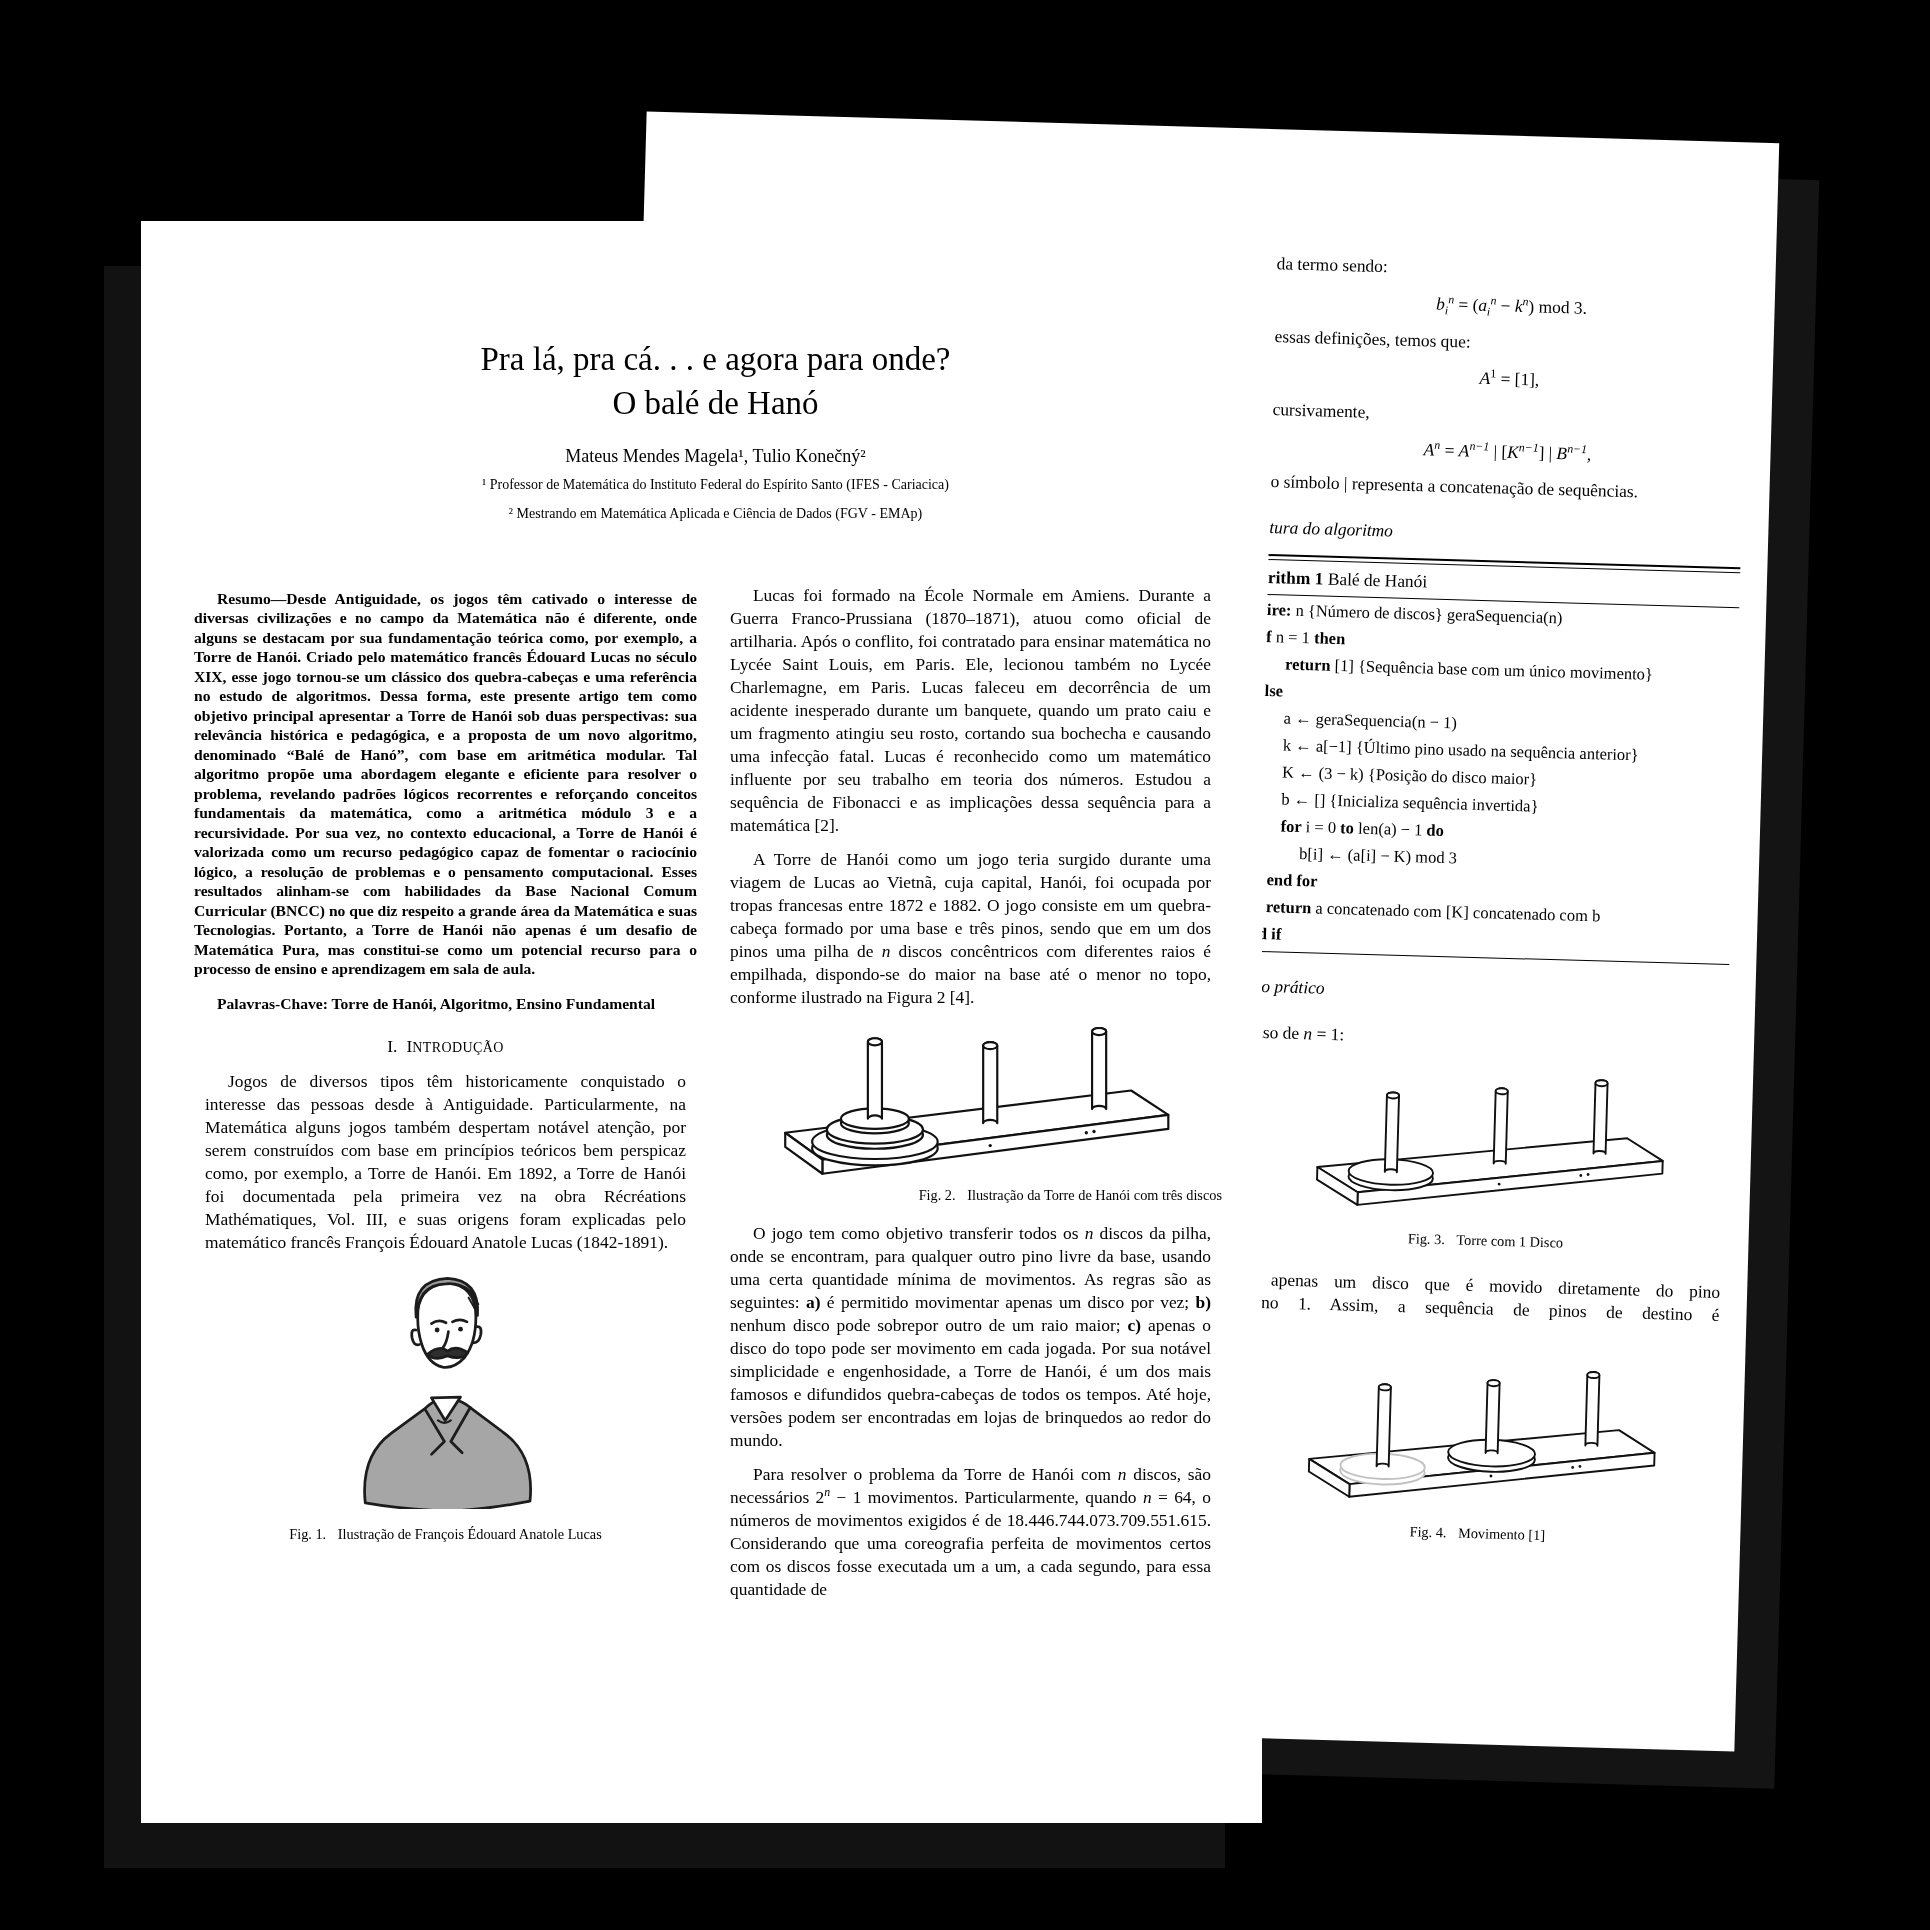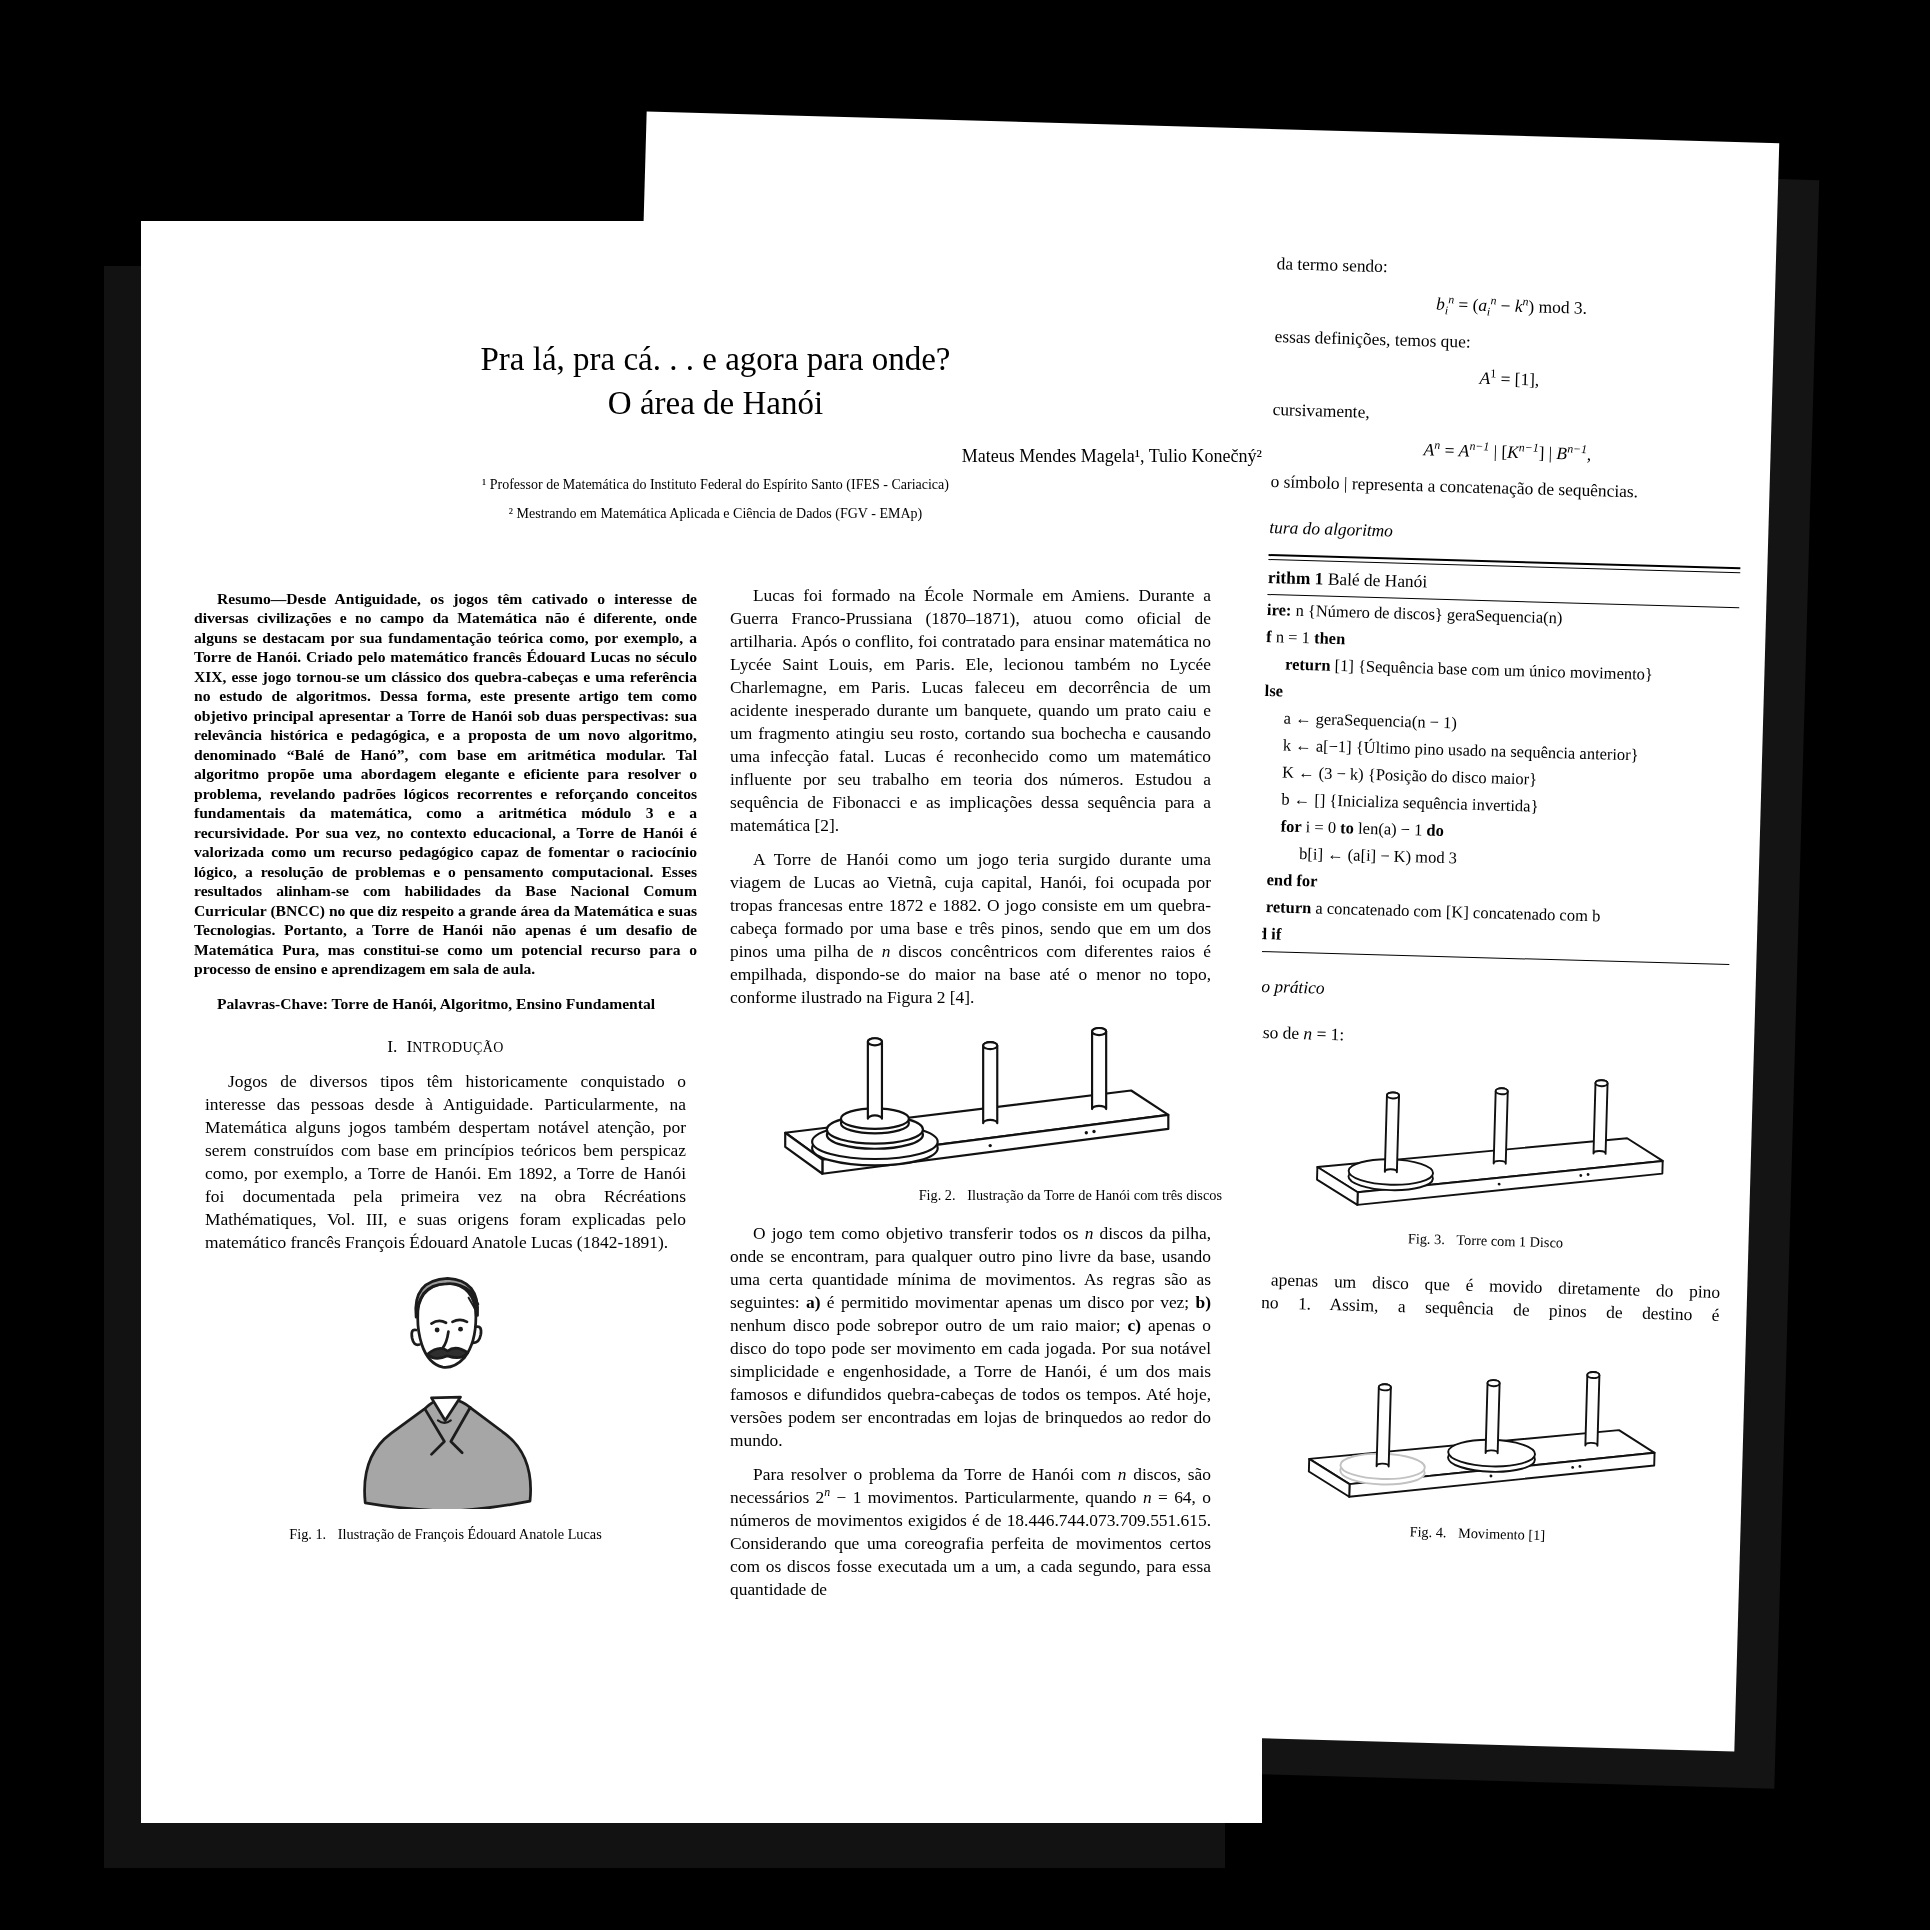--- a/index.html
+++ b/index.html
@@ -7,21 +7,21 @@
        font-family:"Liberation Serif","DejaVu Serif",serif;color:#000;}
   .page{position:absolute;background:#fff;}
   #page2{left:624px;top:127px;width:1133px;height:1609px;
          transform:rotate(1.6deg);box-shadow:41px 36px 0 #141414;z-index:1;}
   #page1{left:141px;top:221px;width:1121px;height:1602px;
          box-shadow:-37px 45px 0 #121212;z-index:2;}
 
   
   .head{position:absolute;top:0;left:0;right:0;text-align:center;padding-left:28px;}
   .title{font-size:33px;line-height:44px;margin-top:116px;}
-  .authors{font-size:18px;margin-top:21.4px;text-align:right;}
+  .authors{font-size:18px;margin-top:21.4px;}
   .affil{font-size:14px;margin-top:7.1px;line-height:21.4px;}
   .cols{position:absolute;top:352px;left:53px;display:flex;gap:22px;}
   .col{width:503px;text-align:justify;}
   .abstract,.kw{font-size:15.6px;line-height:19.5px;font-weight:bold;text-indent:23px;}
   .kw{margin-top:11.6px;}
   .lead-it{}
   .sechead{text-align:center;margin:22px 0 13.4px 0;font-size:17.4px;text-indent:0;}
   .sechead .sc-small{font-size:14px;letter-spacing:0.4px;}
   .sechead .sc-gap{display:inline-block;width:9px;}
   .bpar{font-size:17.4px;line-height:23px;text-indent:23px;margin:11px;}
@@ -147,21 +147,21 @@
       <span class="cap-label">Fig. 4.</span><span>Movimento [1]</span>
     </div>
 
   </div>
 </div>
 
 <div class="page" id="page1">
   <div class="head">
     <div class="title">
       <div>Pra lá, pra cá. . . e agora para onde?</div>
-      <div>O área de Hanói</div>
+      <div>O balé de Hanó</div>
     </div>
     <div class="authors">Mateus Mendes Magela¹, Tulio Konečný²</div>
     <div class="affil">¹ Professor de Matemática do Instituto Federal do Espírito Santo (IFES - Cariacica)</div>
     <div class="affil">² Mestrando em Matemática Aplicada e Ciência de Dados (FGV - EMAp)</div>
   </div>
 
   <div class="cols">
 
     <div class="col">
       <p class="abstract"><span class="lead-it">Resumo—</span><span>Desde Antiguidade, os jogos têm cativado o interesse de diversas civilizações e no campo da Matemática não é diferente, onde alguns se destacam por sua fundamentação teórica como, por exemplo, a Torre de Hanói. Criado pelo matemático francês Édouard Lucas no século XIX, esse jogo tornou-se um clássico dos quebra-cabeças e uma referência no estudo de algoritmos. Dessa forma, este presente artigo tem como objetivo principal apresentar a Torre de Hanói sob duas perspectivas: sua relevância histórica e pedagógica, e a proposta de um novo algoritmo, denominado “Balé de Hanó”, com base em aritmética modular. Tal algoritmo propõe uma abordagem elegante e eficiente para resolver o problema, revelando padrões lógicos recorrentes e reforçando conceitos fundamentais da matemática, como a aritmética módulo 3 e a recursividade. Por sua vez, no contexto educacional, a Torre de Hanói é valorizada como um recurso pedagógico capaz de fomentar o raciocínio lógico, a resolução de problemas e o pensamento computacional. Esses resultados alinham-se com habilidades da Base Nacional Comum Curricular (BNCC) no que diz respeito a grande área da Matemática e suas Tecnologias. Portanto, a Torre de Hanói não apenas é um desafio de Matemática Pura, mas constitui-se como um potencial recurso para o processo de ensino e aprendizagem em sala de aula.</span></p>

